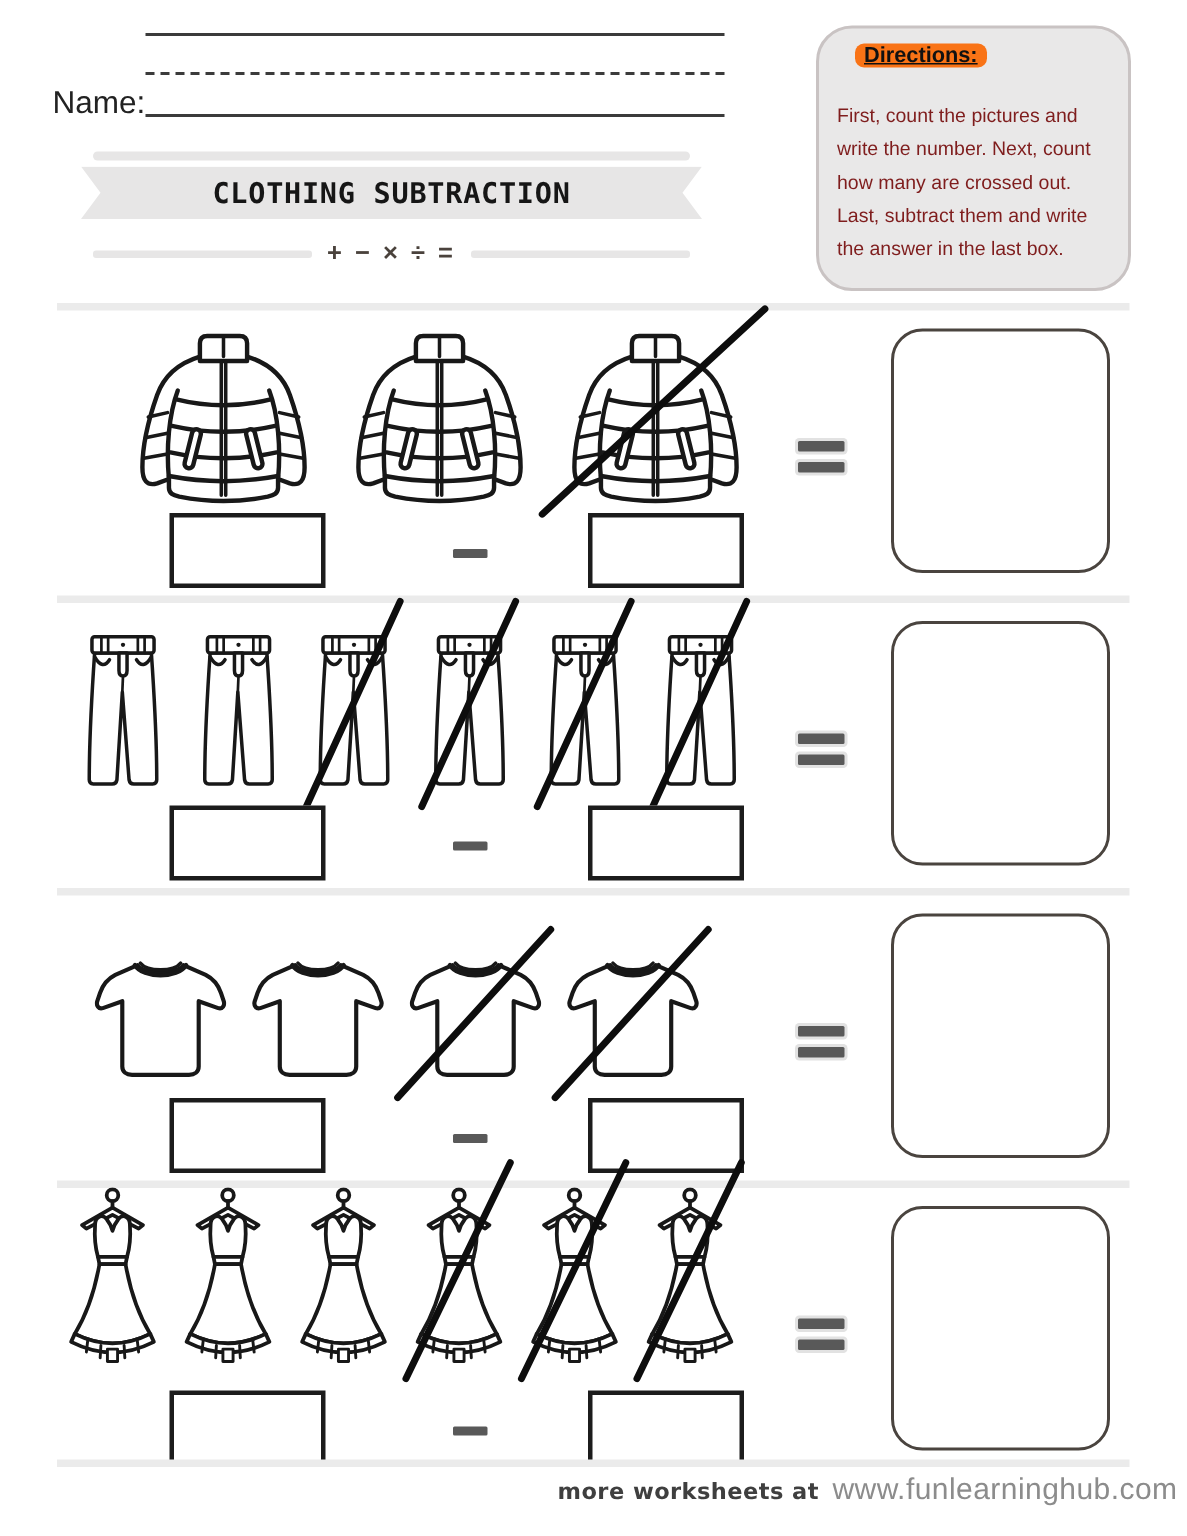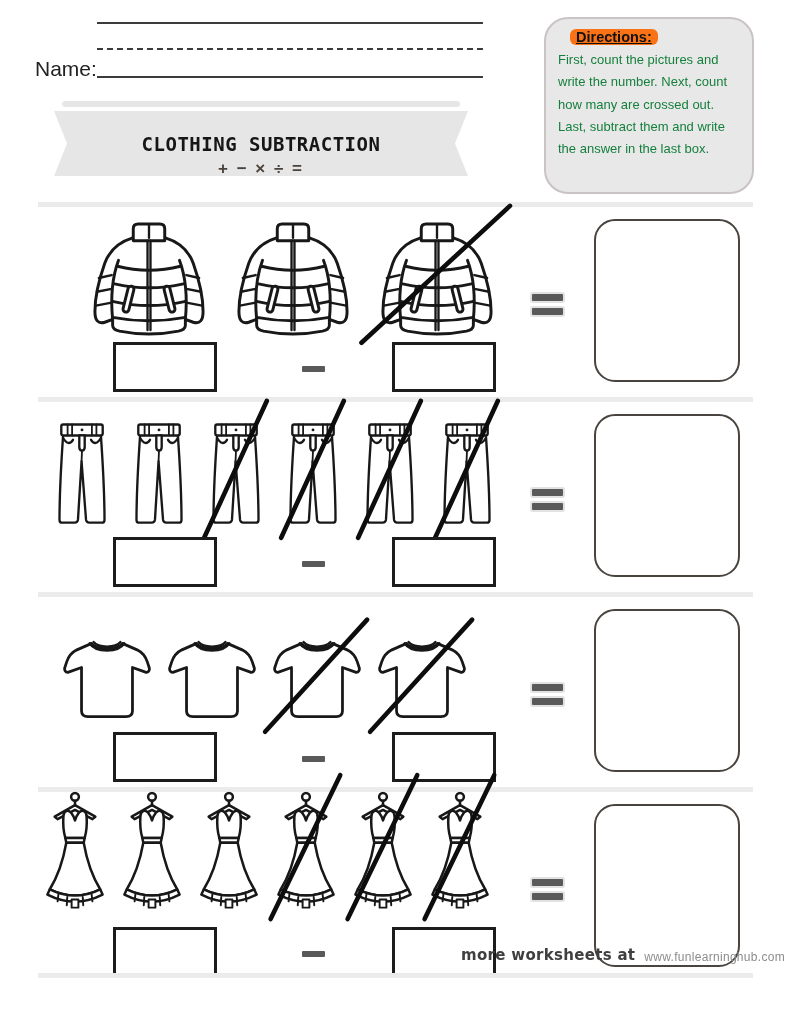--- a/index.html
+++ b/index.html
@@ -14,25 +14,25 @@
 
   
   .name-line{position:absolute;left:97px;width:386px;height:0;border-top:2.5px solid var(--line-dark)}
   .name-line.dashed{border-top-style:dashed}
   .name-label{position:absolute;left:35px;top:57px;font-size:21px;color:#222}
   .directions{position:absolute;left:544px;top:17px;width:210px;height:177px;
     background:var(--directions-bg);border:2px solid var(--directions-border);border-radius:24px;
     padding:9px 11px 8px 12px}
   .directions-heading{display:inline-block;margin-left:12px;background:#f97316;border-radius:6px;
     padding:0 6px;font-weight:bold;font-size:14.5px;text-decoration:underline;color:#111}
-  .directions-body{margin-top:3px;font-size:13px;line-height:1.72;color:#15803d}
+  .directions-body{margin-top:20px;font-size:13px;line-height:1.72;color:#7f1d1d}
 
   
   .banner-bar-top{position:absolute;left:62px;top:101px;width:398px;height:6px;background:var(--banner-gray);border-radius:3px}
-  .ribbon{position:absolute;left:54px;top:111px;width:414px;height:65px;background:var(--banner-gray);
+  .ribbon{position:absolute;left:54px;top:111px;width:414px;height:35px;background:var(--banner-gray);
     clip-path:polygon(0 0,100% 0,calc(100% - 13px) 50%,100% 100%,0 100%,13px 50%);
     display:flex;align-items:center;justify-content:center}
   .ribbon-title{font-family:"DejaVu Sans Mono",monospace;font-weight:bold;font-size:19px;
     letter-spacing:.5px;color:var(--ink-black)}
   .symbols-row{position:absolute;left:62px;top:160px;width:398px;height:18px;
     display:flex;align-items:center;gap:10px}
   .symbols-row .thin-line{flex:1;height:5px;background:var(--banner-gray);border-radius:2px}
   .math-symbols{font-weight:900;font-size:17px;letter-spacing:2px;color:var(--symbols-brown);white-space:nowrap}
 
   
@@ -59,23 +59,23 @@
   .sbox2{left:392px}
   .minus{position:absolute;left:302px;top:366px;width:23px;height:6px;background:var(--sign-gray);border-radius:1px}
   .row .minus{top:164px}
   .equals{position:absolute;left:532px;top:92px;display:flex;flex-direction:column;gap:7px}
   .equals .bar{width:31px;height:7px;background:var(--sign-gray);border-radius:1px;box-shadow:0 0 0 2px #e2e2e2}
   .bigbox{position:absolute;left:594px;top:17px;width:146px;height:163px;background:#fff;
     border:2.5px solid var(--answer-box-border);border-radius:21px}
 
   
   .footer-sep{position:absolute;left:38px;right:38px;top:973px;height:5px;background:var(--separator-gray)}
-  .footer{position:absolute;right:6px;top:946px;display:flex;align-items:flex-end;gap:9px;white-space:nowrap}
+  .footer{position:absolute;right:6px;top:982px;display:flex;align-items:center;gap:9px;white-space:nowrap}
   .footer-more{font-family:"DejaVu Sans",sans-serif;font-weight:800;font-size:15px;color:var(--footer-text);letter-spacing:.3px}
-  .footer-url{font-size:12px;color:var(--footer-url);letter-spacing:.3px}
+  .footer-url{font-size:20px;color:var(--footer-url);letter-spacing:.3px}
 </style>
 </head>
 <body>
 
 <svg style="position:absolute;width:0;height:0" aria-hidden="true">
   <defs>
     <symbol id="icon-jacket" viewBox="0 0 130 118">
       <g fill="#fff" stroke="#181818" stroke-width="3" stroke-linejoin="round" stroke-linecap="round">
         <path d="M49 17 C36 21 25 29 20 43 C14 60 10 79 10 92 C10 101 13 105 20 103 L28 100 L28 106 C28 110 31 111 35 112 C55 116 75 116 95 112 C99 111 102 110 102 106 L102 100 L110 103 C117 105 120 101 120 92 C120 79 116 60 110 43 C105 29 94 21 81 17 Z"></path>
         <path fill="none" d="M28 100 C26 79 28 56 34 40"></path>

